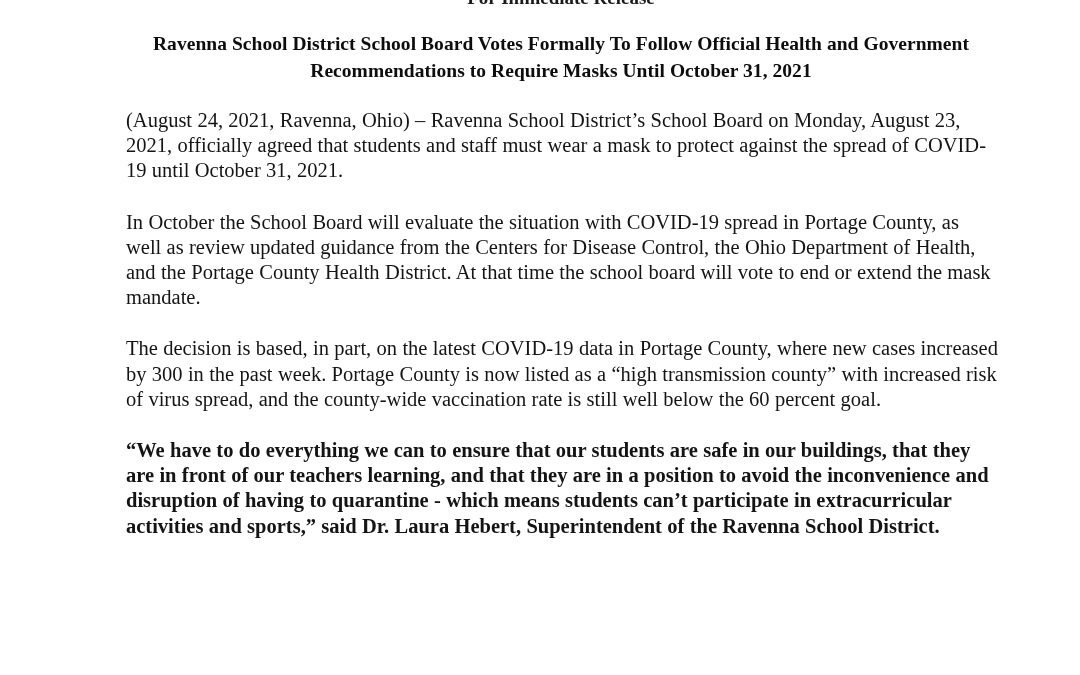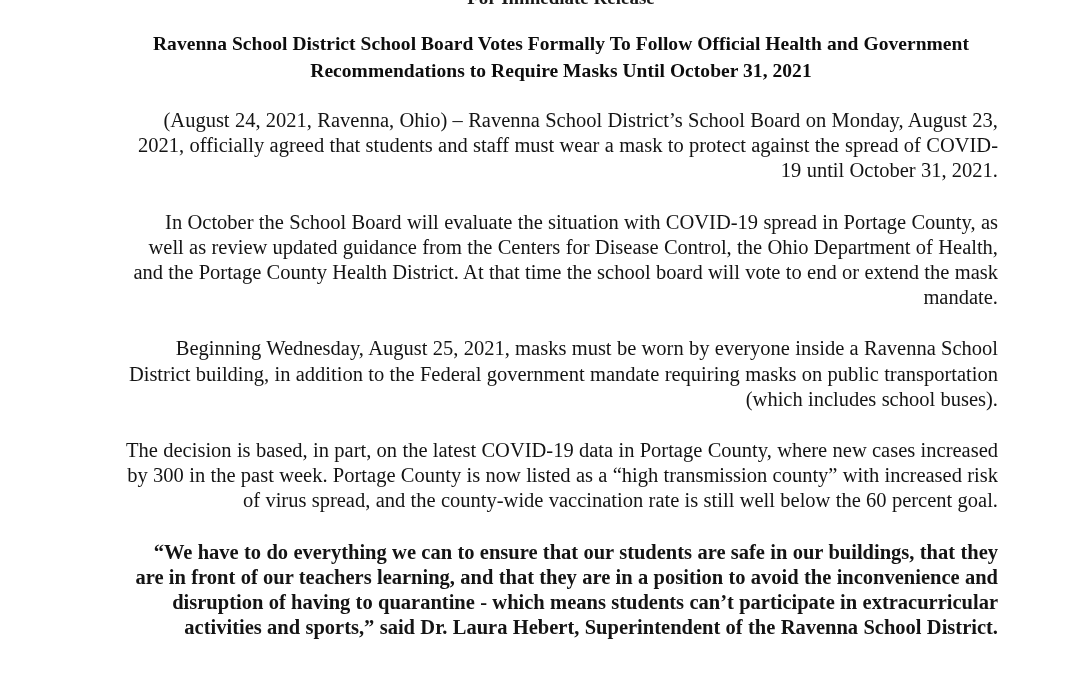--- a/index.html
+++ b/index.html
@@ -59,21 +59,21 @@
     position: absolute;
     left: 126px;
     top: 108px;
     width: 872px;
   }
 
   p.para {
     margin: 0 0 26px 0;
     font-size: 20.5px;
     line-height: 25.2px;
-    text-align: right;
+    text-align: left;
     color: #141414;
     word-spacing: 0.2px;
   }
 
   p.para:last-child {
     margin-bottom: 0;
     font-weight: bold;
   }
 </style>
 </head>
@@ -84,18 +84,17 @@
   <div class="clipped-header">For Immediate Release</div>
 
   <h1 class="doc-title">
     <span>Ravenna School District School Board Votes Formally To Follow Official Health and</span>
     <span>Government Recommendations to Require Masks Until October 31, 2021</span>
   </h1>
 
   <div class="body-block">
     <p class="para">(August 24, 2021, Ravenna, Ohio) – Ravenna School District’s School Board on Monday, August 23, 2021, officially agreed that students and staff must wear a mask to protect against the spread of COVID-19 until October 31, 2021.</p>
     <p class="para">In October the School Board will evaluate the situation with COVID-19 spread in Portage County, as well as review updated guidance from the Centers for Disease Control, the Ohio Department of Health, and the Portage County Health District. At that time the school board will vote to end or extend the mask mandate.</p>
-    <p class="para">Beginning Wednesday, August 25, 2021, masks must be worn by everyone inside a Ravenna School District building, in addition to the Federal government mandate requiring masks on public transportation (which includes school buses).</p>
     <p class="para">The decision is based, in part, on the latest COVID-19 data in Portage County, where new cases increased by 300 in the past week. Portage County is now listed as a “high transmission county” with increased risk of virus spread, and the county-wide vaccination rate is still well below the 60 percent goal.</p>
     <p class="para">“We have to do everything we can to ensure that our students are safe in our buildings, that they are in front of our teachers learning, and that they are in a position to avoid the inconvenience and disruption of having to quarantine - which means students can’t participate in extracurricular activities and sports,” said Dr. Laura Hebert, Superintendent of the Ravenna School District.</p>
   </div>
 
 </div>
 
 </body></html>

